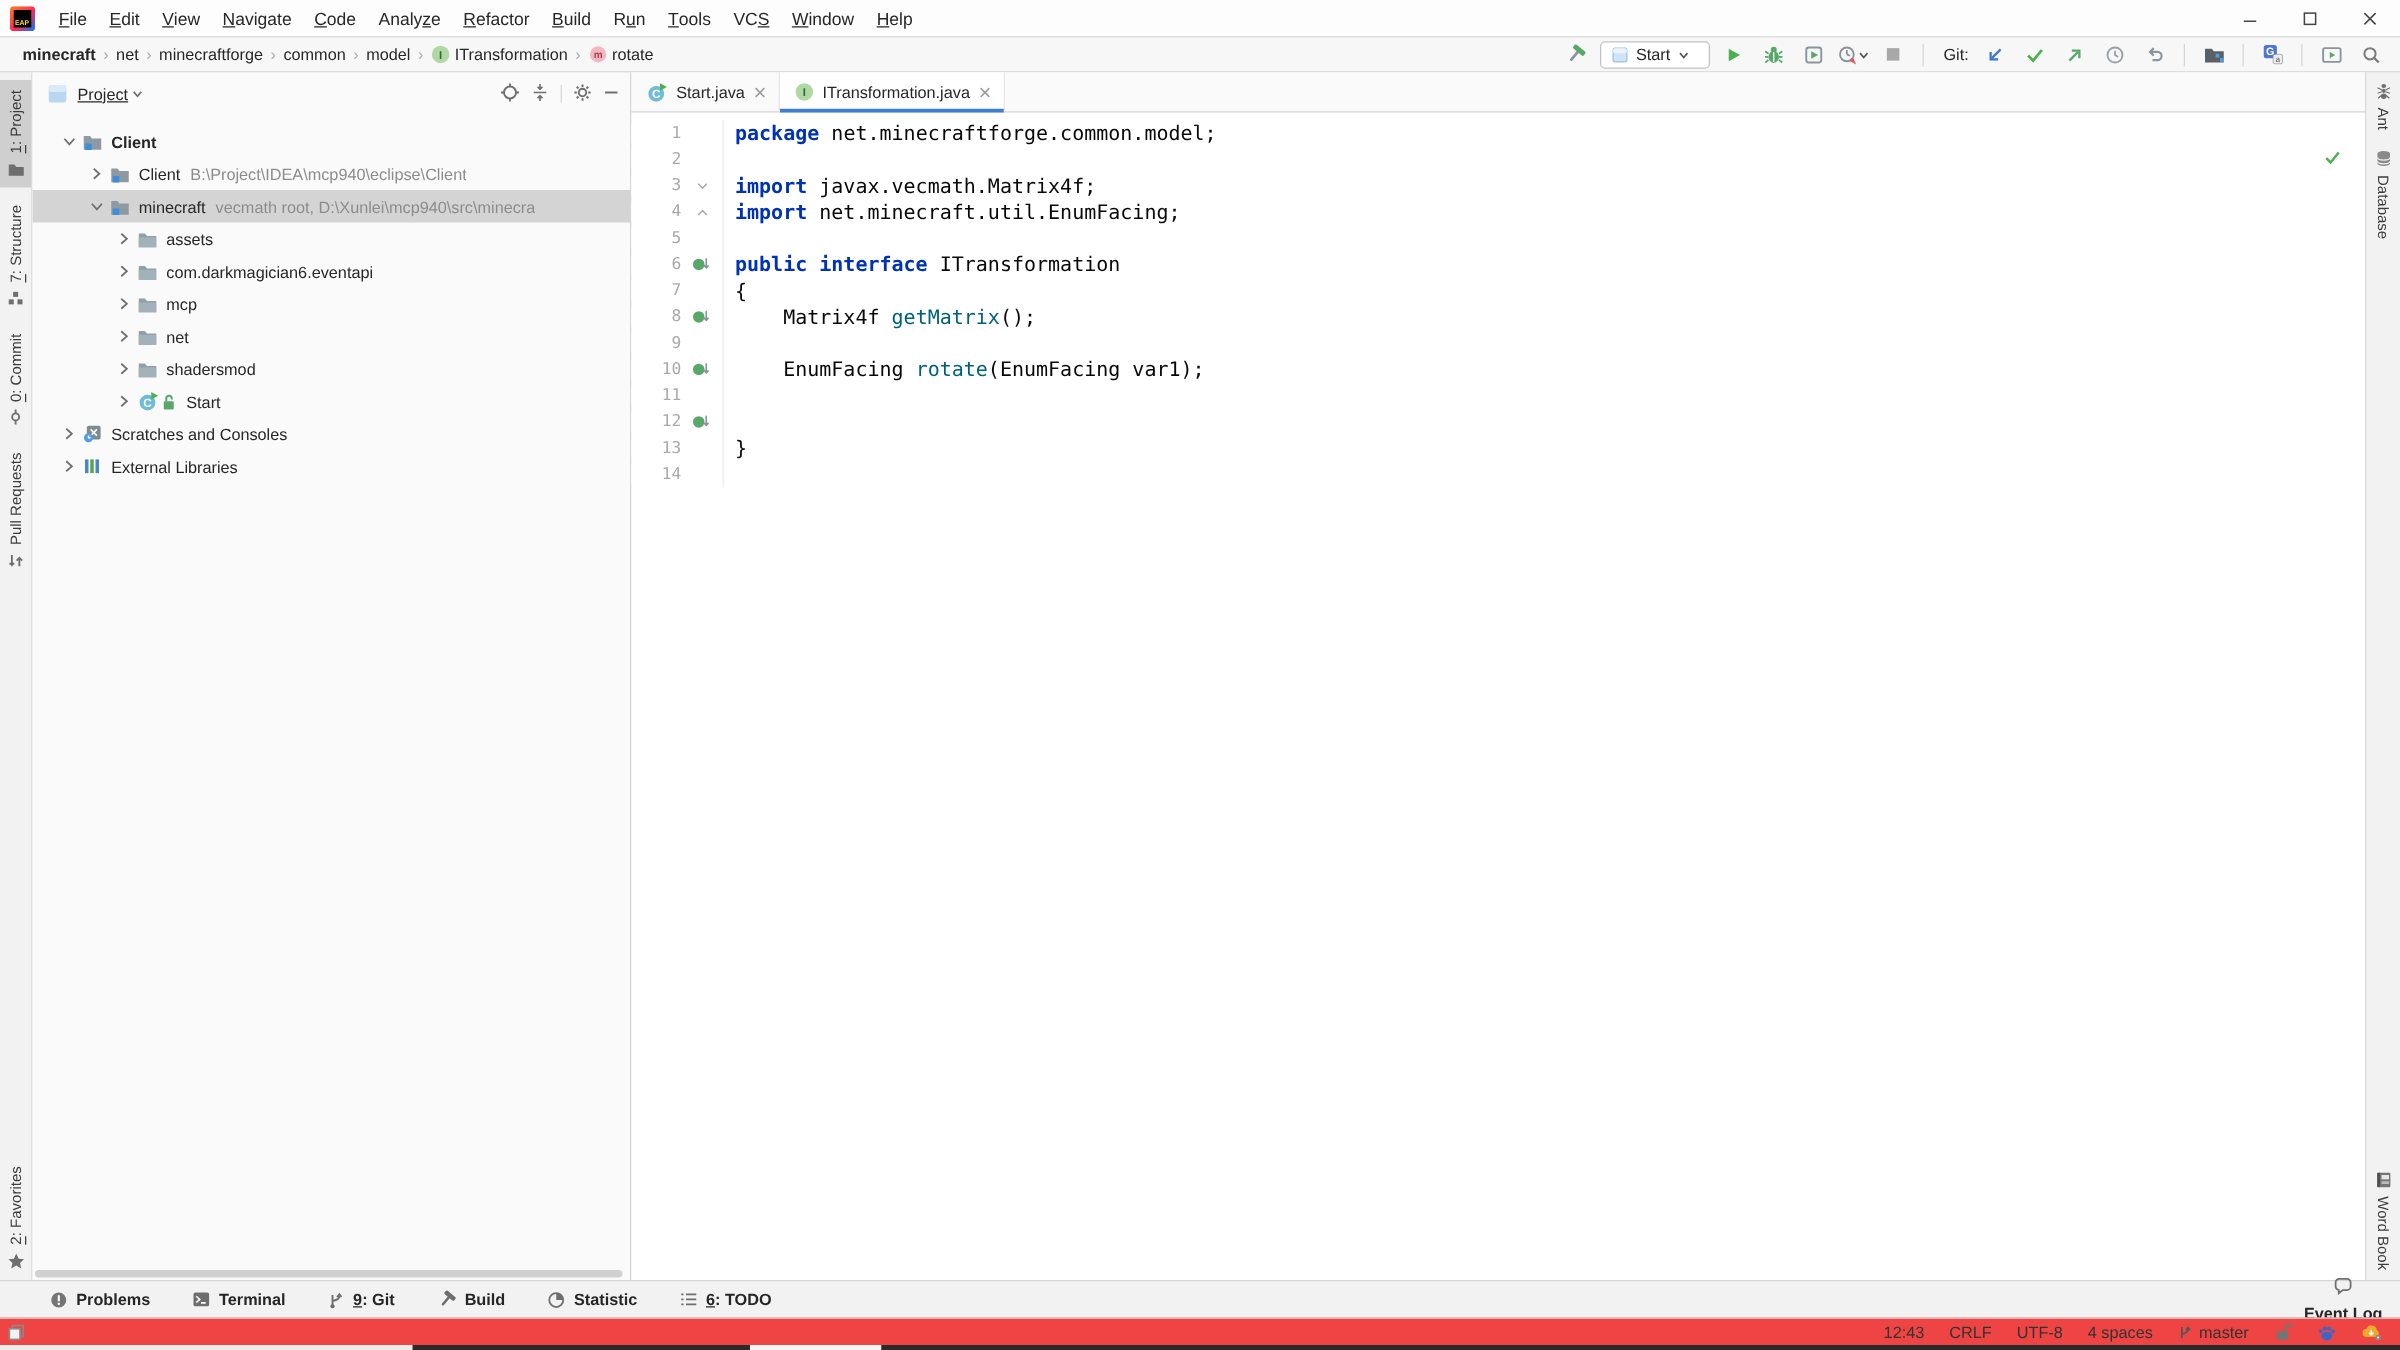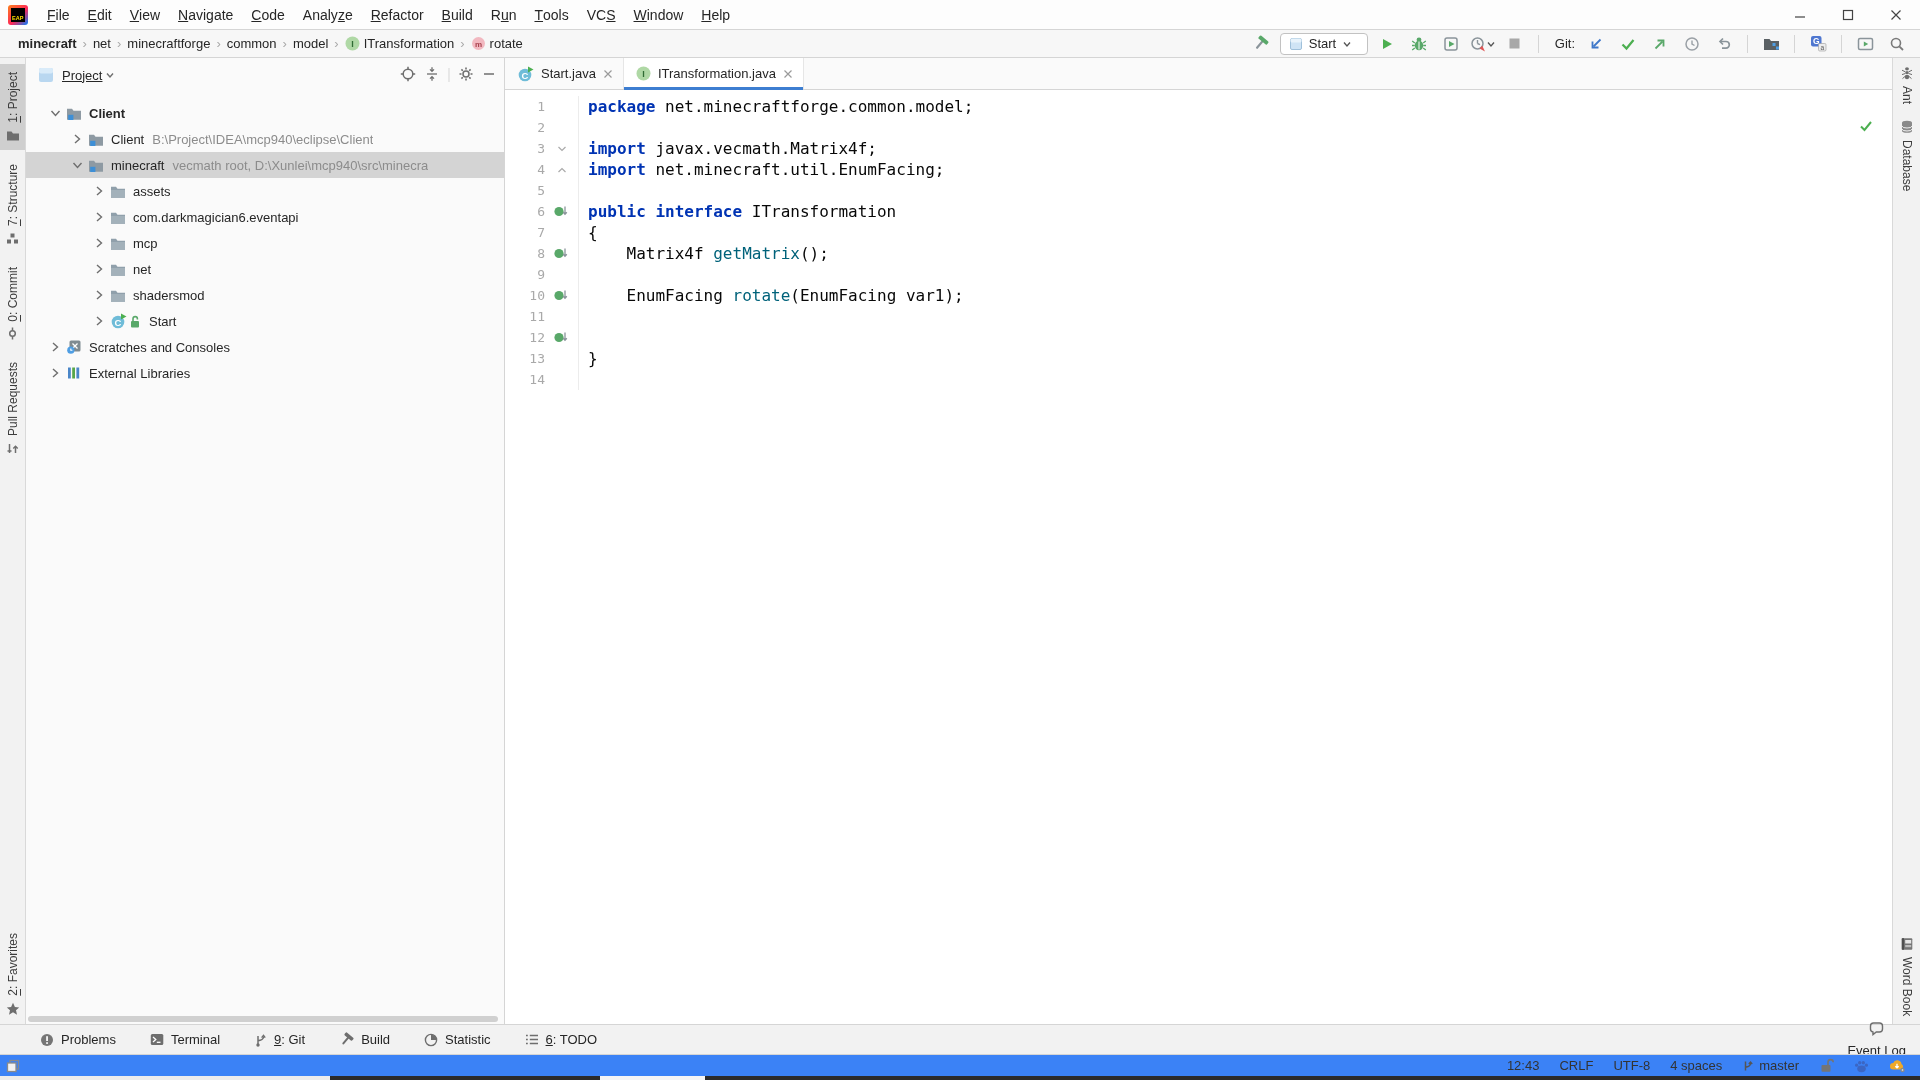--- a/index.html
+++ b/index.html
@@ -68,24 +68,24 @@
   .cl { display:flex; align-items:center; height:21px; }
   .ln { width:40px; text-align:right; color:#a9a9a9; font-size:13px; flex:none; background:#fff; }
   .gut { width:34px; display:inline-flex; align-items:center; justify-content:center; flex:none; background:#fff; border-right:1px solid #ececec; align-self:stretch; }
   .ct { flex:1; font-size:16px; white-space:pre; padding-left:9px; color:#080808; }
   .cl.current .ct { background:#fcfaed; }
   .tk-k { color:#0033b3;font-weight:bold; }
   .tk-m { color:#00627a;margin-top:36px; }
   .inspect-ok { position:absolute; top:28px; right:18px; }
 
   
-  .toolwin-bar { height:30px; background:#f2f2f2; border-top:1px solid #d5d5d5; display:flex; align-items:center; padding:0 14px 0 40px; gap:34px; flex:none; }
+  .toolwin-bar { height:30px; background:#f2f2f2; border-top:1px solid #d5d5d5; display:flex; align-items:center; padding:0 14px 0 40px; gap:34px; flex:none;font-weight:bold; }
   .twb-item { display:flex; align-items:center; gap:7px; font-size:13px; cursor:default; }
   .twb-right { margin-left:auto; display:flex; align-items:center; gap:7px; font-size:13px;flex-direction:column; }
-  .statusbar { height:22px; background:#3b82f6; border-top:1px solid #d5d5d5; display:flex; align-items:center; padding:0 14px 0 6px; flex:none; }
+  .statusbar { height:22px; background:#ef4444; border-top:1px solid #d5d5d5; display:flex; align-items:center; padding:0 14px 0 6px; flex:none; }
   .sb-right { margin-left:auto; display:flex; align-items:center; gap:20px; }
   .sb-item { display:flex; align-items:center; gap:5px; font-size:13px; color:#333; cursor:default; }
   .bottom-strip { height:4px; display:flex; flex:none; }
   .bs-seg { height:4px; }
 </style>
 </head>
 <body>
 
 <div id="app">
 

